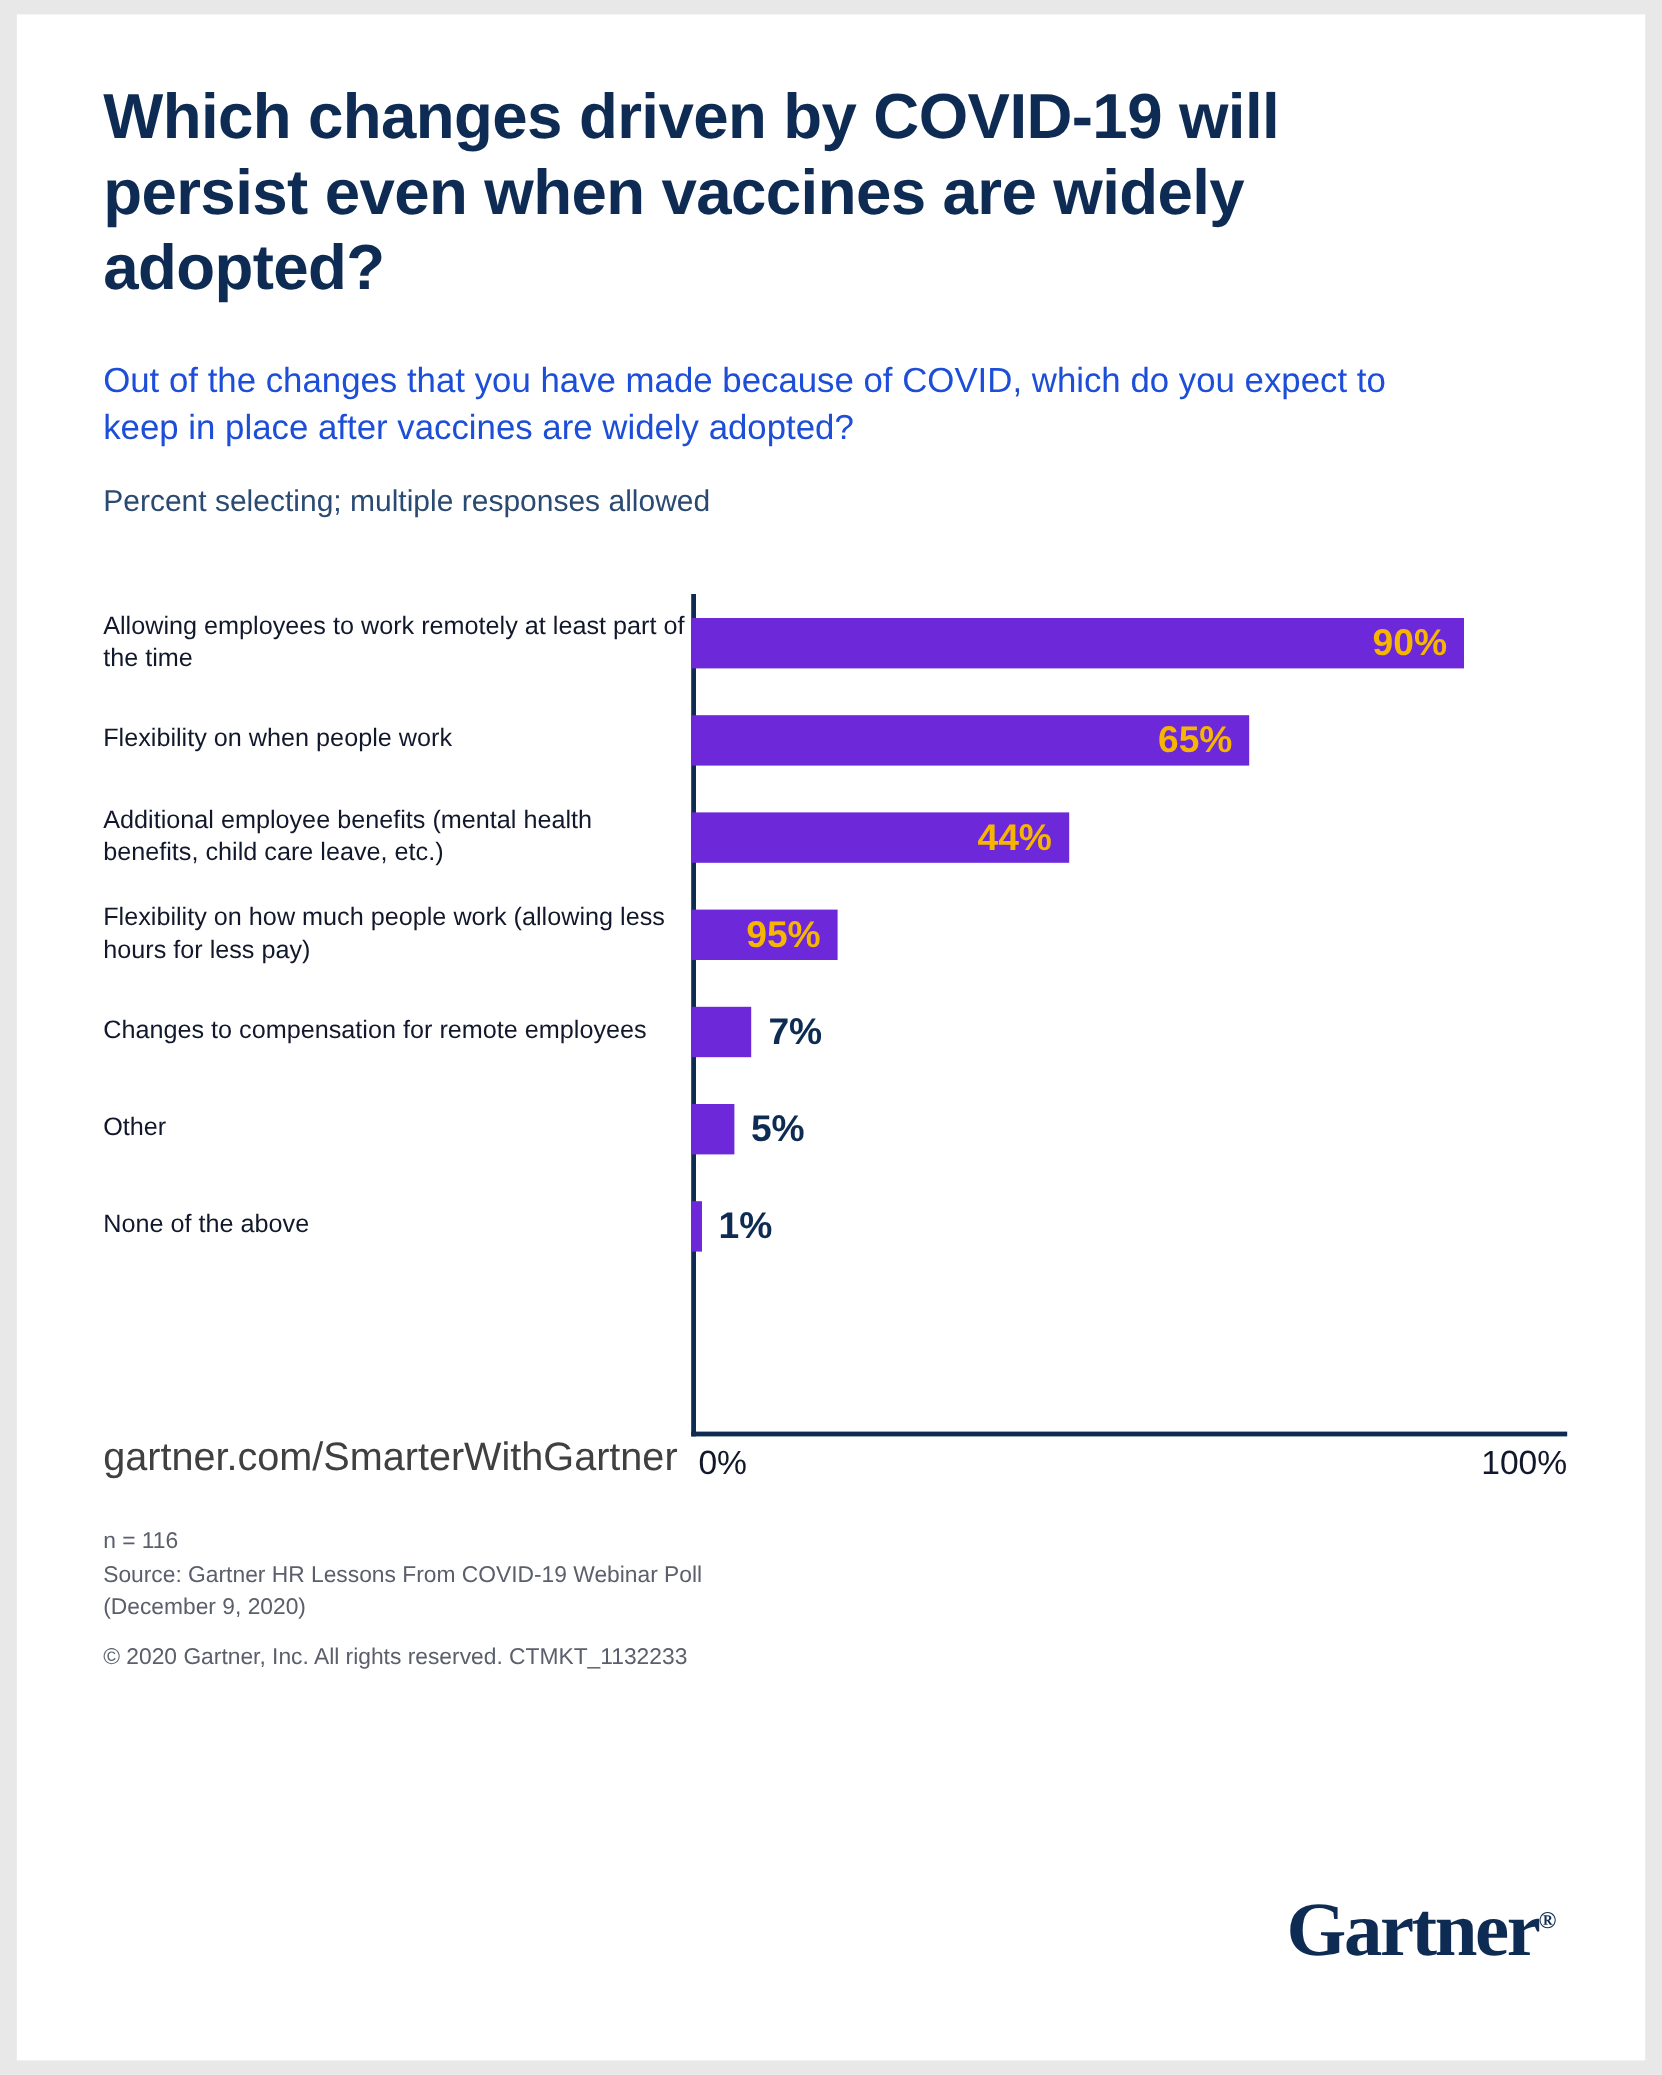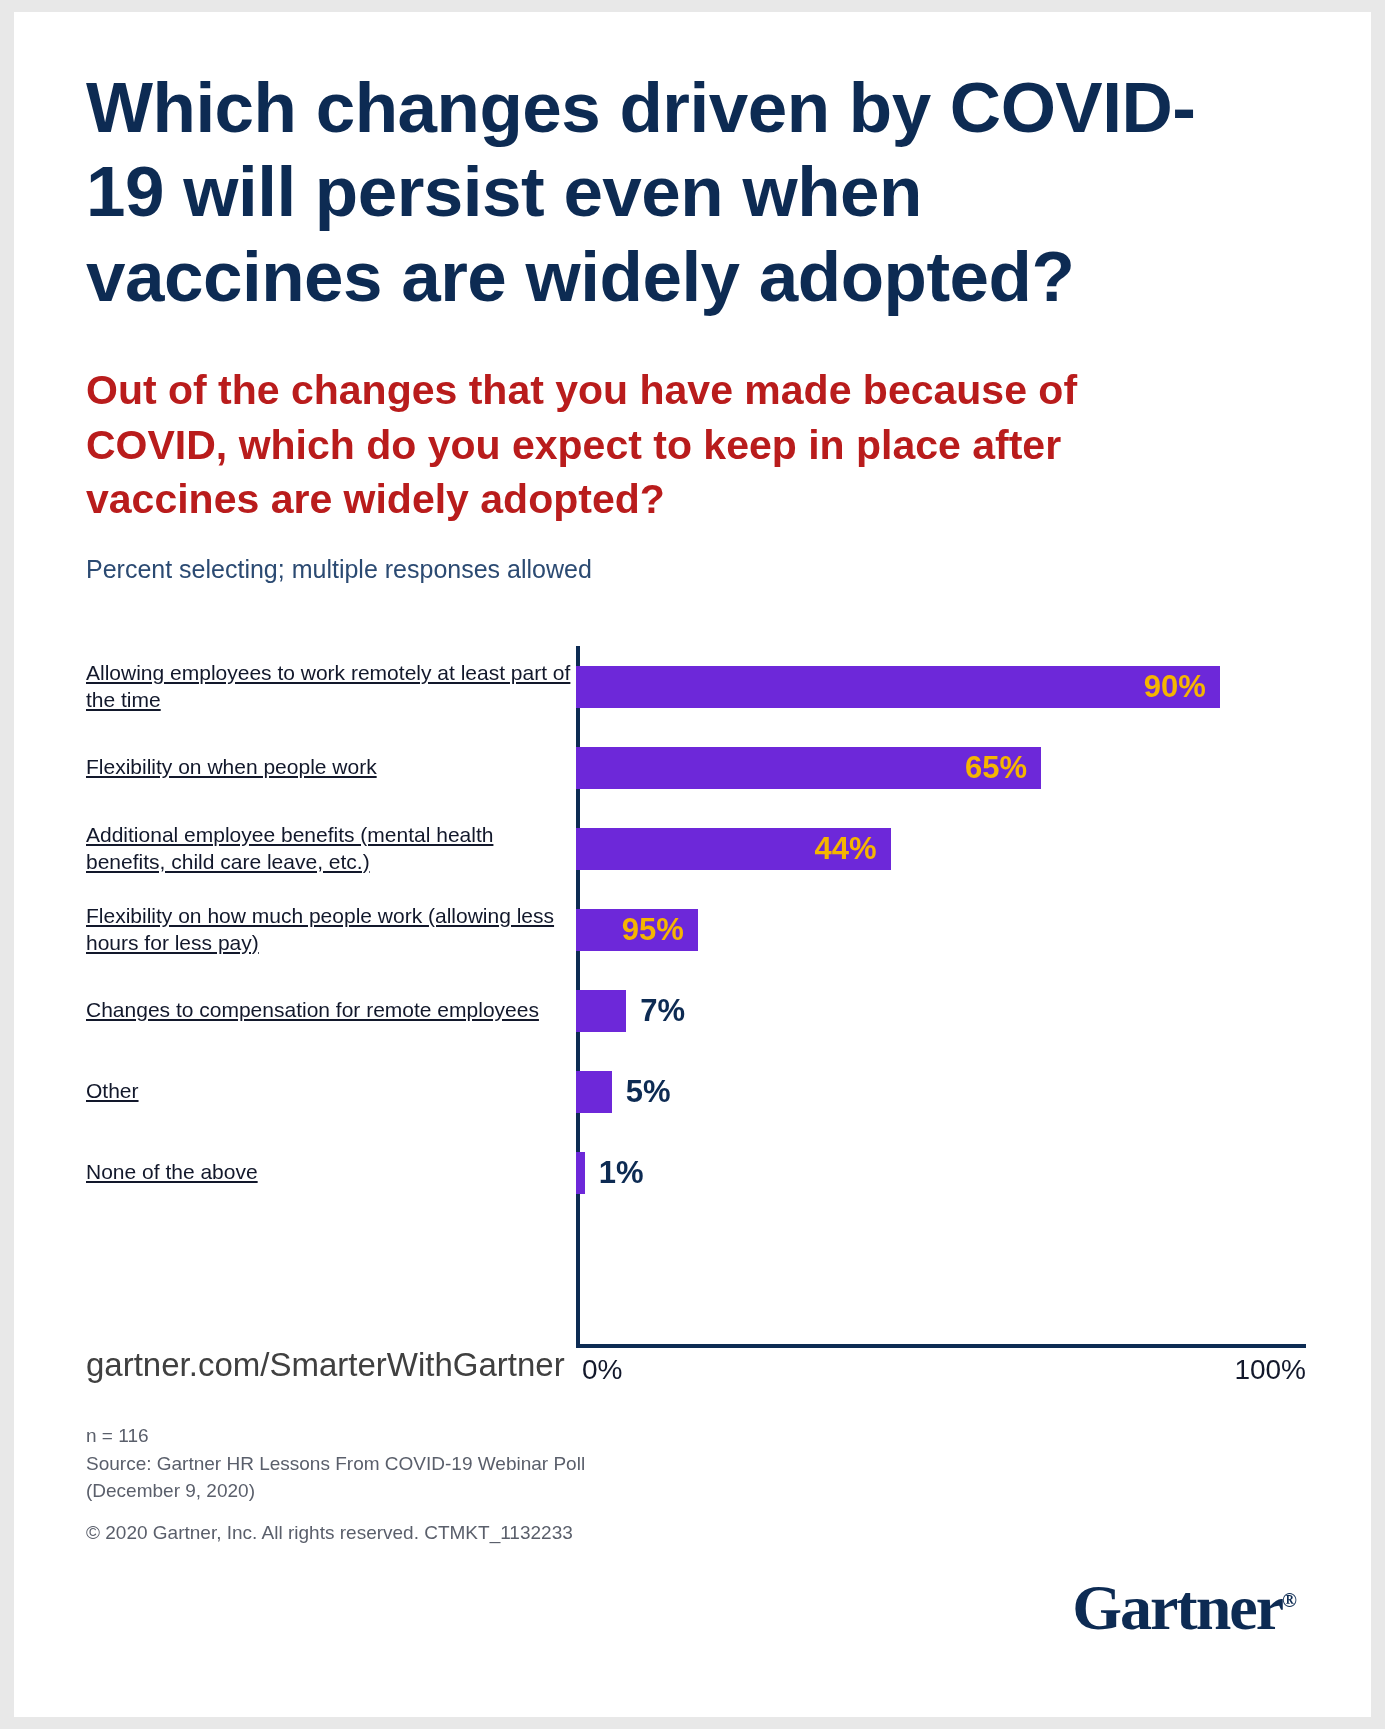--- a/index.html
+++ b/index.html
@@ -23,31 +23,31 @@
     box-sizing: border-box;
   }
   .inner {
     position: absolute;
     left: 72px;
     top: 54px;
     width: 1220px;
   }
   .title {
     color: #0d2b53;
-    font-size: 71px;
+    font-size: 53px;
     font-weight: bold;
     line-height: 1.19;
     letter-spacing: -0.5px;
     margin: 0 0 44px 0;
     max-width: 1130px;
   }
   .subtitle {
-    color: #b91c1c;
-    font-size: 41px;
-    font-weight: bold;
+    color: #1d4ed8;
+    font-size: 29px;
+    font-weight: normal;
     line-height: 1.33;
     margin: 0 0 28px 0;
     max-width: 1120px;
   }
   .note {
     color: #2b4a72;
     font-size: 25px;
     font-weight: normal;
     margin: 16px 0 62px 0;
   }
@@ -68,21 +68,20 @@
     display: flex;
     align-items: center;
   }
   .row-label {
     width: 490px;
     box-sizing: border-box;
     color: #12182b;
     font-size: 21px;
     line-height: 1.28;
     text-align: left;
-    text-decoration: underline;
   }
   .bar-area {
     position: relative;
     flex: 1;
     height: 81px;
     display: flex;
     align-items: center;
   }
   .bar {
     height: 42px;

